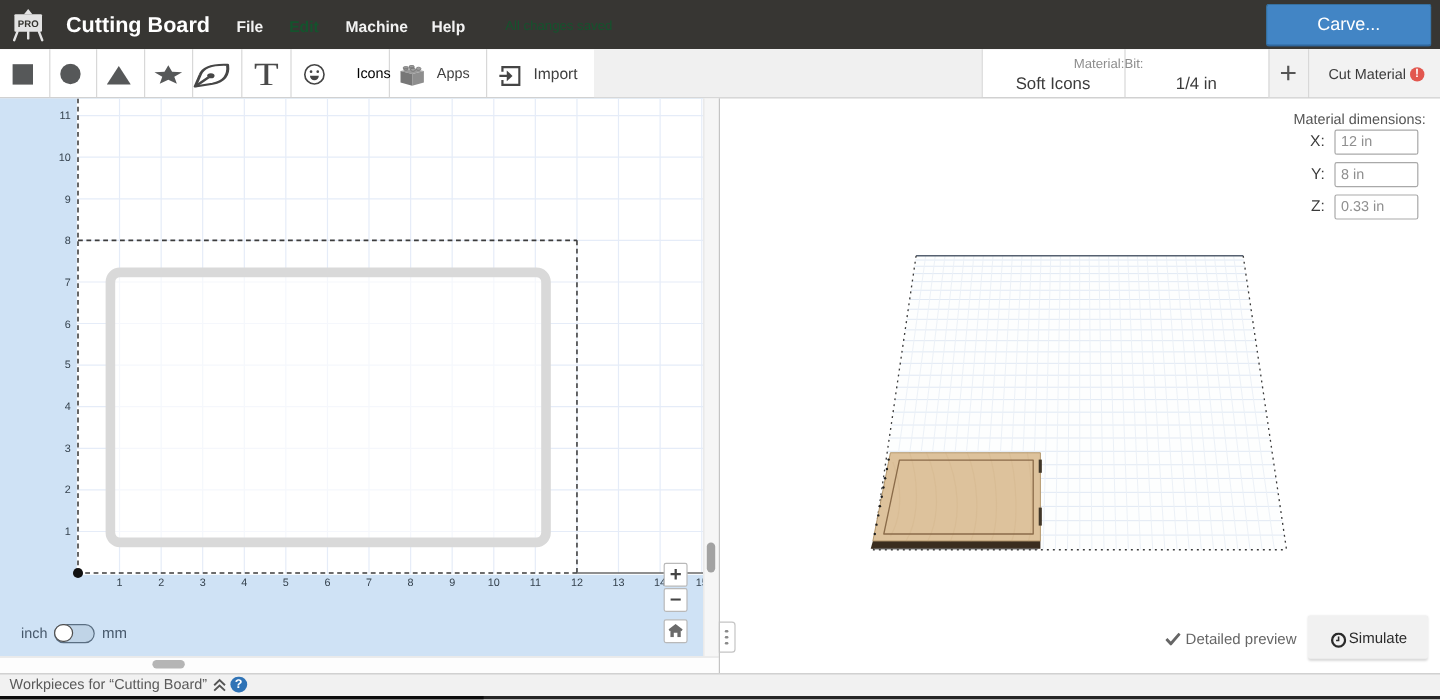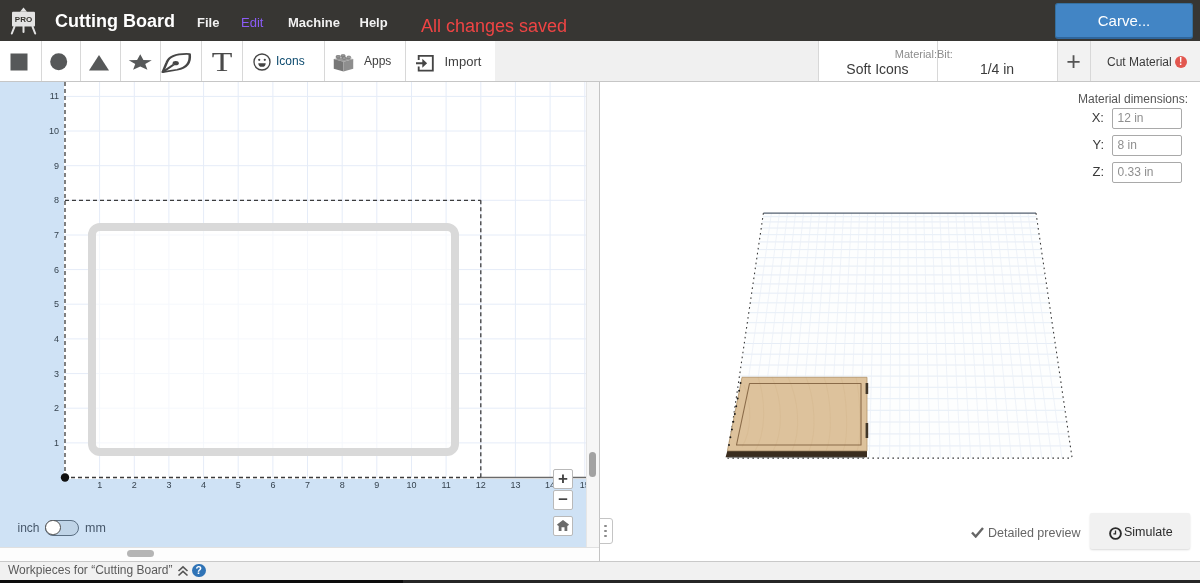--- a/index.html
+++ b/index.html
@@ -11,24 +11,24 @@
   <rect x="2" y="4.8" width="23" height="14.6" rx="1" fill="#e3e3e3"></rect>
   <text x="13.5" y="15.4" font-size="8" font-weight="bold" fill="#35342f" text-anchor="middle" font-family="Liberation Sans">PRO</text>
   <g stroke="#e3e3e3" stroke-width="2" stroke-linecap="round">
     <line x1="4.5" y1="19.6" x2="1.8" y2="26.5"></line>
     <line x1="22.5" y1="19.6" x2="25.2" y2="26.5"></line>
     <line x1="13.5" y1="19.6" x2="13.5" y2="25"></line>
   </g>
 </svg>
 <div class="abs" style="left:55px;top:11px;font-size:18px;font-weight:bold;color:#fff">Cutting Board</div>
 <div class="abs" style="left:197px;top:15px;font-size:13px;font-weight:bold;color:#f2f2f2">File</div>
-<div class="abs" style="left:241px;top:15px;font-size:13px;font-weight:normal;color:#8b5cf6">Edit</div>
+<div class="abs" style="left:241px;top:15px;font-size:13px;font-weight:bold;color:#14532d">Edit</div>
 <div class="abs" style="left:288px;top:15px;font-size:13px;font-weight:bold;color:#f2f2f2">Machine</div>
 <div class="abs" style="left:359.5px;top:15px;font-size:13px;font-weight:bold;color:#f2f2f2">Help</div>
-<div class="abs" style="left:421px;top:15.5px;font-size:18px;color:#ef4444">All changes saved</div>
+<div class="abs" style="left:421px;top:15.5px;font-size:11px;color:#14532d">All changes saved</div>
 <div class="abs" style="left:1055px;top:3px;width:138px;height:36px;background:#4285c5;border:1px solid #35709f;border-bottom:2px solid #2f669c;border-radius:3px;color:#fff;font-size:15px;text-align:center;line-height:34px">Carve...</div>
 
 <div class="abs" style="left:0;top:41px;width:1200px;height:41px;background:#fff;border-bottom:1px solid #c6c6c6">
 <div style="position:absolute;left:495px;top:0;width:323px;height:40px;background:#f0f0f0"></div>
 <div style="position:absolute;left:1057px;top:0;width:33px;height:40px;background:#f2f2f2"></div>
 <div style="position:absolute;left:1091px;top:0;width:109px;height:40px;background:#f2f2f2"></div>
 <div style="position:absolute;left:40.5px;top:0;width:1px;height:40px;background:#d8d8d8"></div>
     <div style="position:absolute;left:80px;top:0;width:1px;height:40px;background:#d8d8d8"></div>
     <div style="position:absolute;left:120px;top:0;width:1px;height:40px;background:#d8d8d8"></div>
     <div style="position:absolute;left:160px;top:0;width:1px;height:40px;background:#d8d8d8"></div>
@@ -61,21 +61,21 @@
     </svg>
 <div style="position:absolute;left:208px;top:6px;width:28px;text-align:center;font-family:'Liberation Serif',serif;font-size:27px;color:#4a4a4a;transform:scaleX(1.25);transform-origin:center top">T</div>
 <svg style="position:absolute;left:253px;top:11.5px" width="18" height="18" viewBox="0 0 20 20">
       <g fill="none" stroke="#454545" stroke-width="1.5">
         <circle cx="10" cy="10" r="8.9"></circle>
       </g>
       <path d="M5.9 11.3 h8.2 a4.1 4.1 0 0 1 -8.2 0 Z" fill="#454545"></path>
       <circle cx="6.9" cy="7.5" r="1.25" fill="#454545"></circle>
       <circle cx="13.1" cy="7.5" r="1.25" fill="#454545"></circle>
     </svg>
-<div style="position:absolute;left:276px;top:13px;font-size:12px;color:#0c4a6e">Icons</div>
+<div style="position:absolute;left:297px;top:13px;font-size:12px;color:#000000">Icons</div>
 <svg style="position:absolute;left:332px;top:11px" width="23" height="20.4" viewBox="0 0 26 23">
       <polygon points="2,8 13,6 24,8 13,11" fill="#9a9a9a"></polygon>
       <polygon points="2,8 13,11 13,22 2,19" fill="#777"></polygon>
       <polygon points="13,11 24,8 24,19 13,22" fill="#8e8e8e"></polygon>
       <g fill="#9f9f9f" stroke="#6f6f6f" stroke-width="0.7">
         <ellipse cx="7" cy="5.9" rx="2.3" ry="1.5"></ellipse>
         <ellipse cx="12.5" cy="4.9" rx="2.3" ry="1.5"></ellipse>
         <ellipse cx="13.8" cy="6.9" rx="2.3" ry="1.5"></ellipse>
         <ellipse cx="19" cy="6" rx="2.3" ry="1.5"></ellipse>
         <rect x="4.7" y="4" width="4.6" height="1.9" rx="0.9"></rect>

